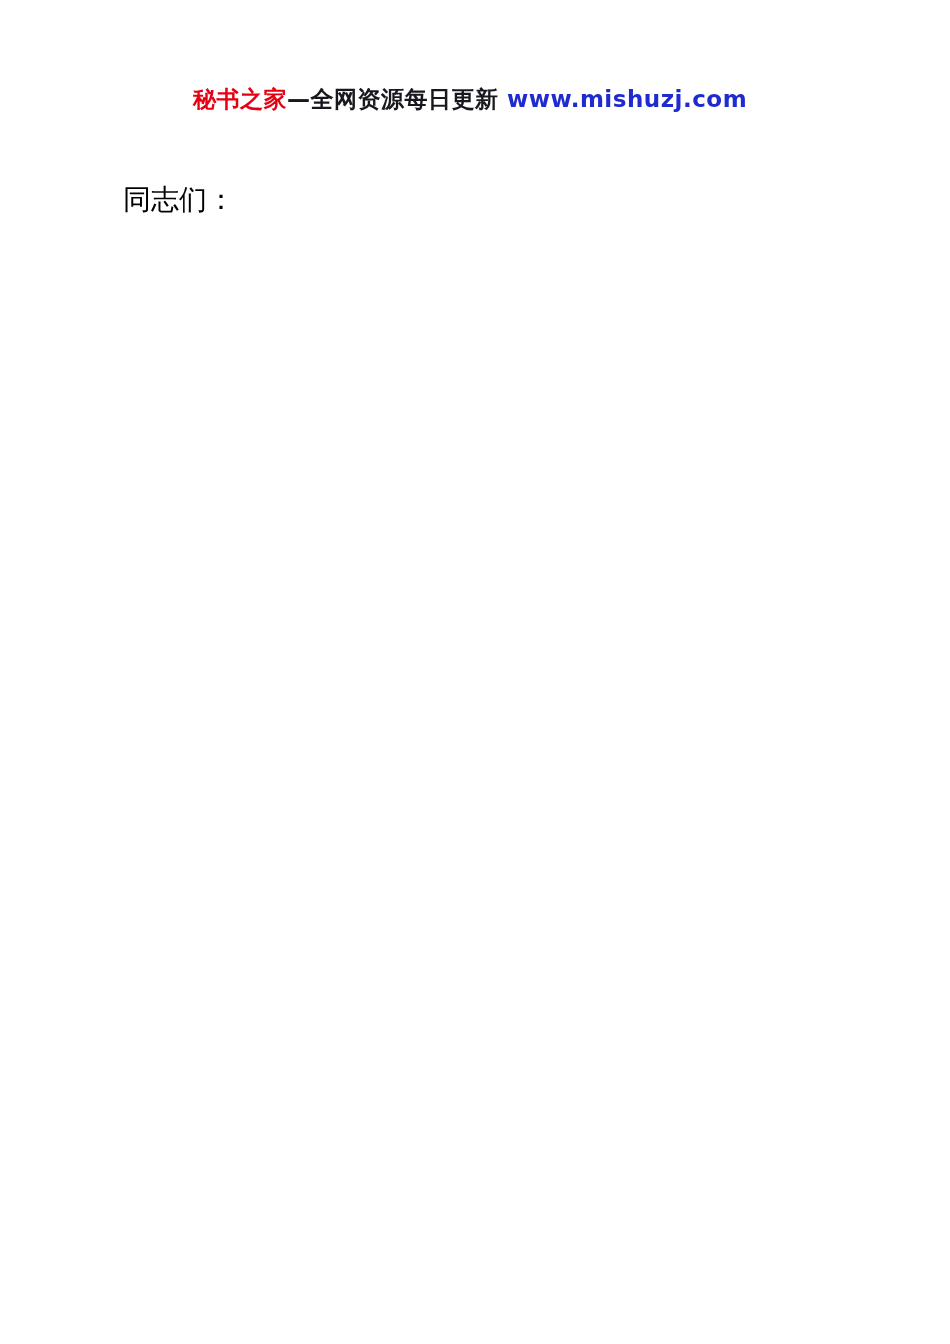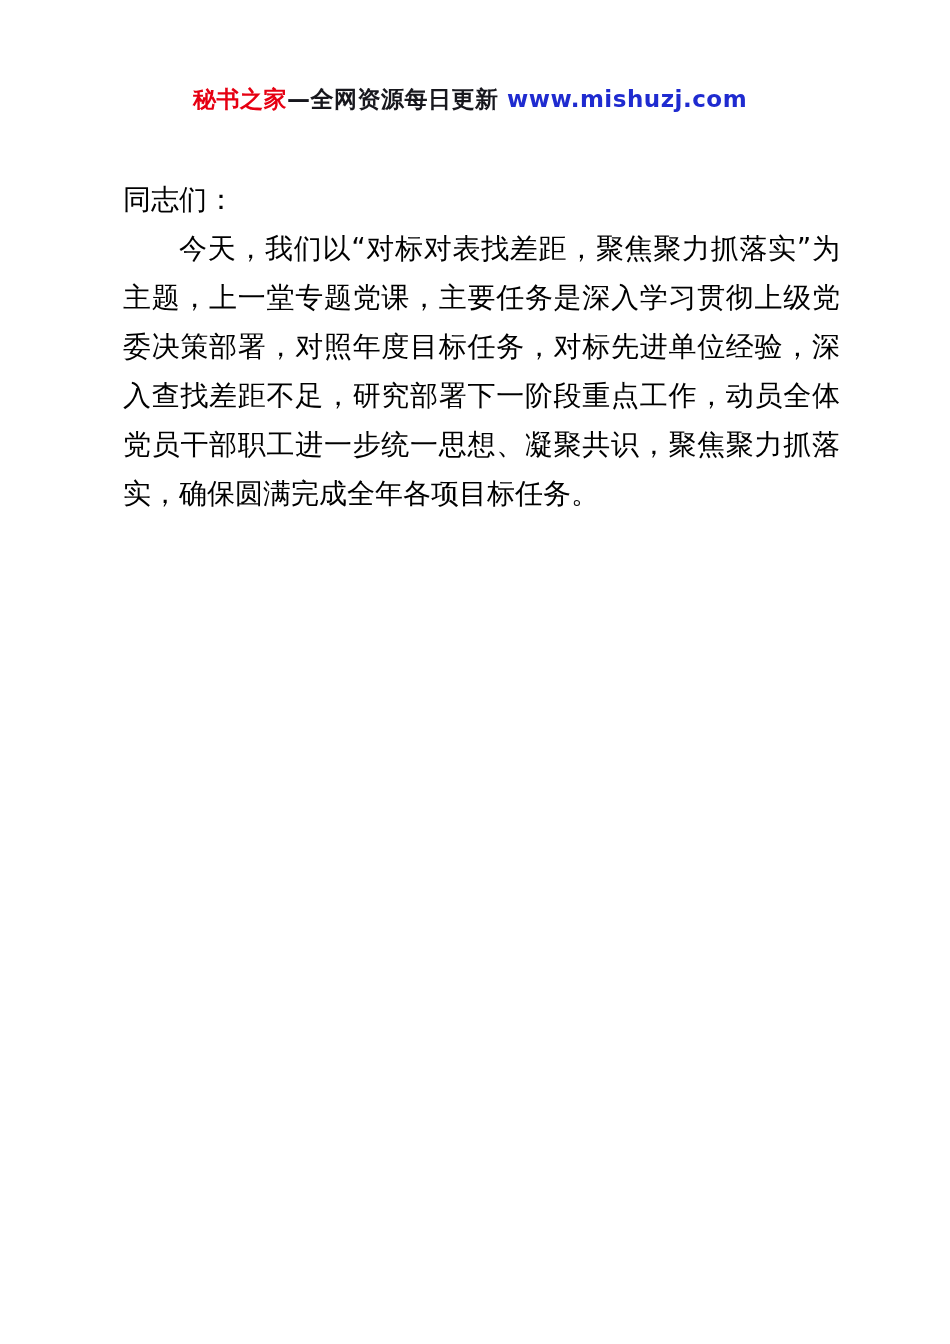--- a/index.html
+++ b/index.html
@@ -63,16 +63,15 @@
 
 <div class="page">
 
   <div class="site-header">
     <span class="brand">秘书之家</span><span class="tagline">—全网资源每日更新 </span><a class="site-url">www.mishuzj.com</a>
   </div>
 
 
   <div class="doc-body">
     <p class="para no-indent">同志们：</p>
-    <p class="para">今天，我们以“对标对表找差距，聚焦聚力抓落实”为主题，上一堂专题党课，主要任务是深入学习贯彻上级党委决策部署，对照年度目标任务，对标先进单位经验，深入查找差距不足，研究部署下一阶段重点工作，动员全体党员干部职工进一步统一思想、凝聚共识，聚焦聚力抓落实，确保圆满完成全年各项目标任务。</p>
   </div>
 
 </div>
 
 </body></html>

